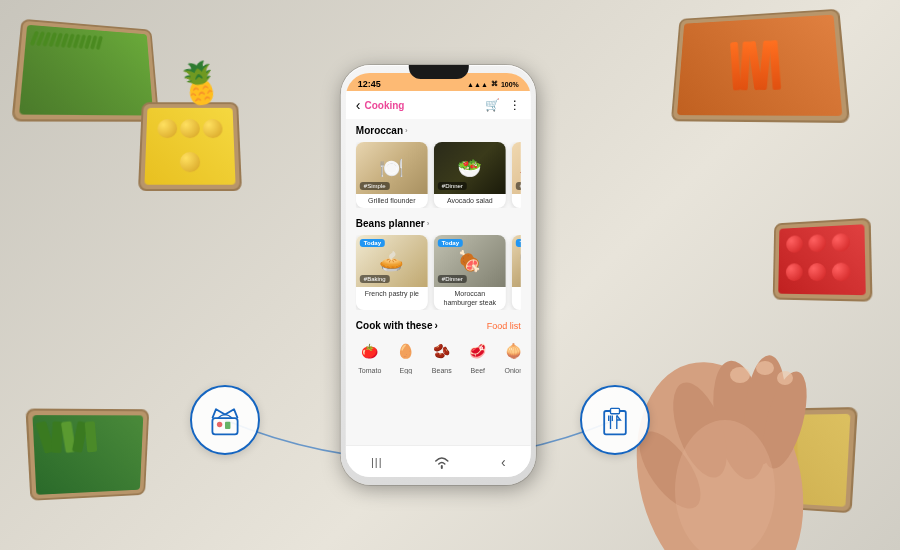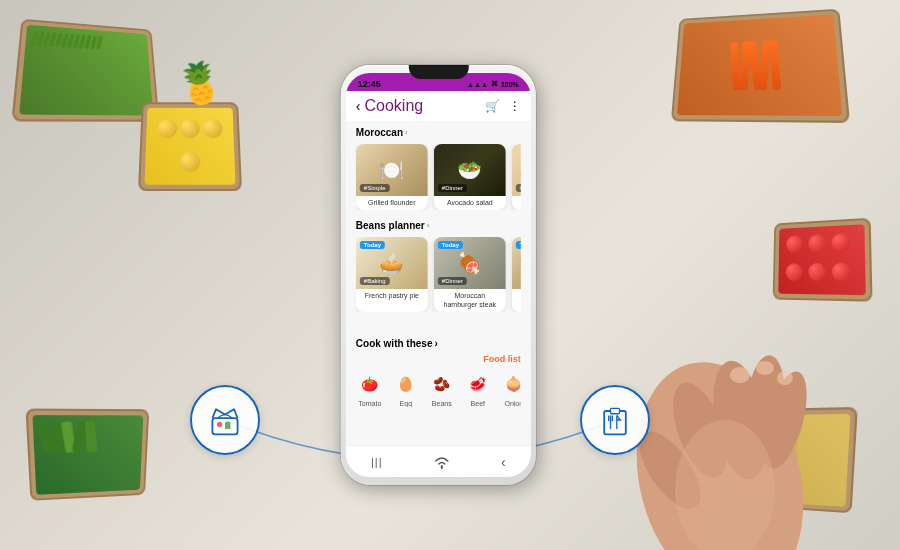--- a/index.html
+++ b/index.html
@@ -136,21 +136,21 @@
       border-radius: 24px;
       overflow: hidden;
     }
 
     
     .status-bar {
       display: flex;
       justify-content: space-between;
       align-items: center;
       padding: 6px 12px 2px;
-      background: #a21caf;
+      background: #fdba74;
       font-size: 8px;
       font-weight: 600;
     }
 
     .status-time { font-size: 9px; font-weight: 700; color: #000; }
     .status-icons { display: flex; gap: 3px; align-items: center; color: #000; font-size: 7px; }
 
     
     .notch {
       position: absolute;
@@ -166,21 +166,21 @@
     .app-header {
       display: flex;
       align-items: center;
       justify-content: space-between;
       padding: 6px 10px;
       background: #fff;
     }
 
     .header-left { display: flex; align-items: center; gap: 4px; }
     .back-arrow { font-size: 14px; color: #000; }
-    .app-title { font-size: 16px; font-weight: 400; color: #701a75; }
+    .app-title { font-size: 10px; font-weight: 700; color: #ec4899; }
     .header-right { display: flex; gap: 8px; align-items: center; color: #000; font-size: 12px; }
 
     
     .scroll-content {
       overflow-y: auto;
       overflow-x: hidden;
       height: calc(100% - 55px);
       background: #f7f7f7;
     }
     .scroll-content::-webkit-scrollbar { display: none; }
@@ -246,21 +246,21 @@
       border-radius: 3px;
       font-weight: 600;
     }
 
     
     .cook-header {
       display: flex; justify-content: space-between; align-items: center;
       margin-bottom: 6px;
     }
     .cook-title { font-size: 10px; font-weight: 700; color: #000; display: flex; gap: 2px; align-items: center; }
-    .food-list-link { font-size: 9px; color: #FF6B35; font-weight: 700; margin-top: 32px; }
+    .food-list-link { font-size: 9px; color: #FF6B35; font-weight: 400; }
 
     .ingredients-row {
       display: flex; gap: 8px; overflow: hidden;
     }
 
     .ingredient-item {
       display: flex; flex-direction: column; align-items: center; gap: 2px;
       flex-shrink: 0;
     }
 

